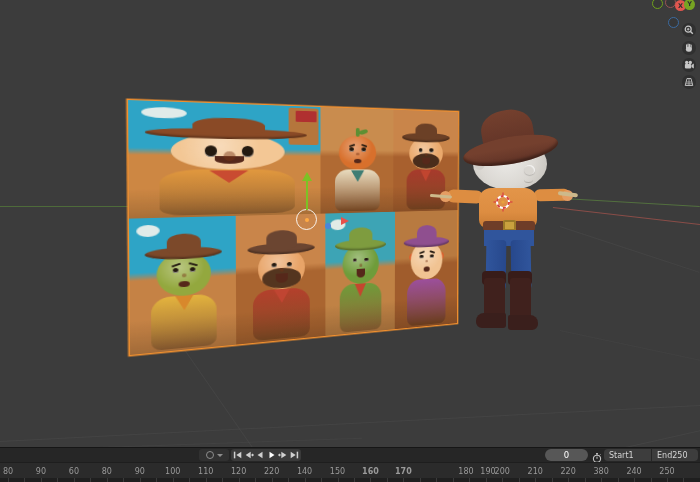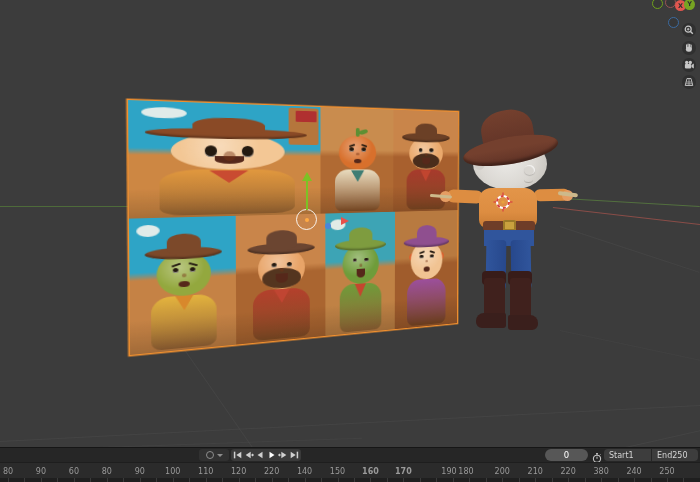--- a/index.html
+++ b/index.html
@@ -316,21 +316,21 @@
         <span class="rlabel" style="left: 139.8px; text-align: right;">90</span>
         <span class="rlabel" style="left: 172.75px;">100</span>
         <span class="rlabel" style="left: 205.7px;">110</span>
         <span class="rlabel" style="left: 238.65px;">120</span>
         <span class="rlabel" style="left: 271.6px;">220</span>
         <span class="rlabel" style="left: 304.55px;">140</span>
         <span class="rlabel" style="left: 337.5px;">150</span>
         <span class="rlabel" style="left: 370.45px; font-weight: bold;">160</span>
         <span class="rlabel" style="left: 403.4px; font-weight: bold;">170</span>
         <span class="rlabel" style="left: 454px; margin-left: 12px;">180</span>
-        <span class="rlabel" style="left: 449px;">190</span>
+        <span class="rlabel" style="left: 488px;">190</span>
         <span class="rlabel" style="left: 502.25px;">200</span>
         <span class="rlabel" style="left: 535.2px;">210</span>
         <span class="rlabel" style="left: 568.15px;">220</span>
         <span class="rlabel" style="left: 601.1px;">380</span>
         <span class="rlabel" style="left: 634.05px;">240</span>
         <span class="rlabel" style="left: 667px;">250</span>
       </div>
     <div class="tl-ticks" id="ticks">
         <div class="tick" style="left: 8px;"></div>
         <div class="tick" style="left: 24.475px;"></div>

